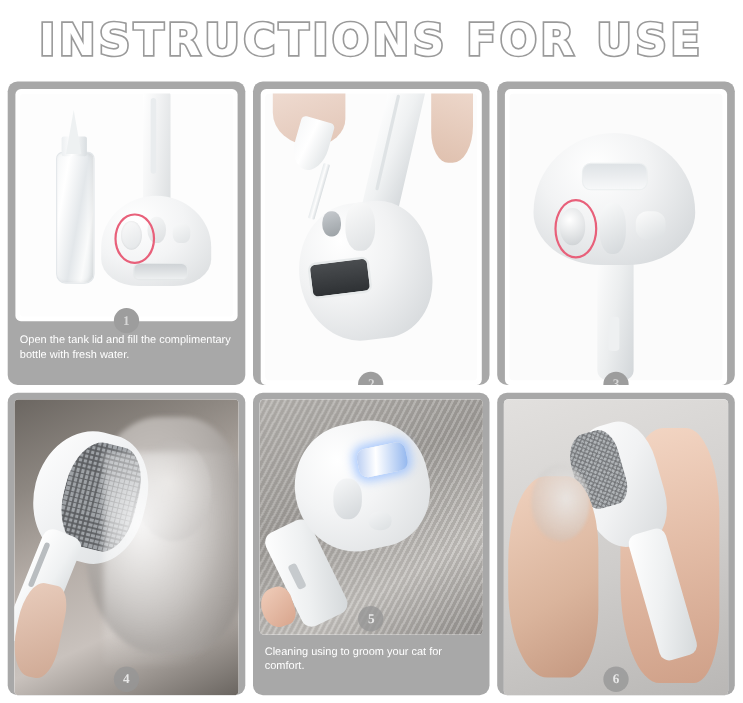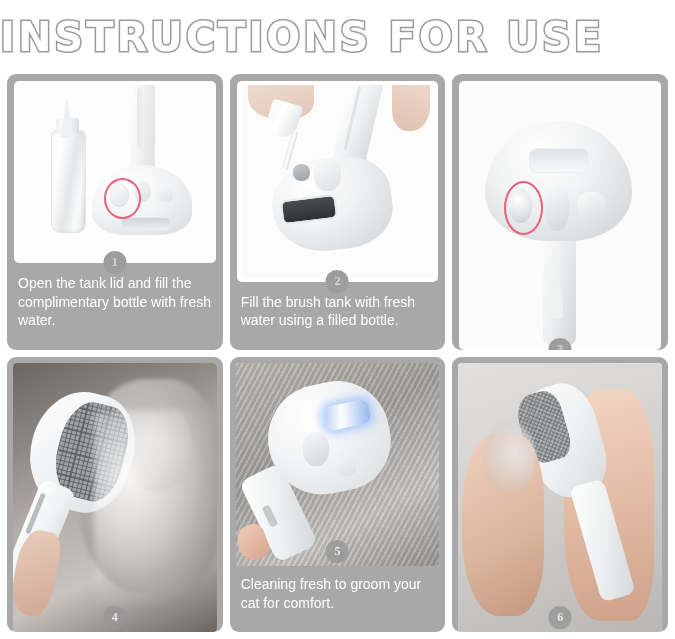--- a/index.html
+++ b/index.html
@@ -13,21 +13,21 @@
     font-family: "Liberation Sans", sans-serif;
     overflow: hidden;
     position: relative;
   }
 
   
   .title-bar {
     height: 74px;
     display: flex;
     align-items: center;
-    justify-content: flex-start;
+    justify-content: center;
   }
   .title {
     font-family: "DejaVu Sans", sans-serif;
     font-size: 40px;
     font-weight: bold;
     letter-spacing: 3px;
     color: #ffffff;
     -webkit-text-stroke: 3px #9a9a9a;
     paint-order: stroke fill;
     text-stroke: 3px #9a9a9a;
@@ -101,21 +101,21 @@
     font-family: "Liberation Serif", serif;
   }
   .panel.bleed .badge {
     bottom: 3px;
     background: rgba(150,150,150,0.78);
     color: #e8e8e8;
   }
 
   .caption {
     color: #ffffff;
-    font-size: 14px;
+    font-size: 10px;
     line-height: 1.32;
     padding: 11px 11px 20px 11px;
     font-family: "Liberation Sans", sans-serif;
     flex: 0 0 auto;
     min-height: 44px;
     box-sizing: border-box;
   }
   .panel.bleed .caption { padding-top: 9px; }
 
   
@@ -508,21 +508,20 @@
           <div class="p2-body"></div>
           <div class="p2-cap"></div>
           <div class="p2-port"></div>
           <div class="p2-window"></div>
           <div class="p2-bottle"></div>
           <div class="p2-nozzle"></div>
         </div>
       </div>
       <div class="badge">2</div>
     </div>
-    <div class="caption">Fill the brush tank with fresh water using a filled bottle.</div>
   </div>
 
   <div class="panel">
     <div class="photo-frame">
       <div class="photo">
         <div class="scene">
           <div class="p3-bg"></div>
           <div class="p3-neck"></div>
           <div class="p3-head"></div>
           <div class="p3-window"></div>
@@ -565,21 +564,21 @@
           <div class="p5-body"></div>
           <div class="p5-led"></div>
           <div class="p5-knob"></div>
           <div class="p5-btn"></div>
           <div class="p5-slot"></div>
           <div class="p5-finger"></div>
         </div>
       </div>
       <div class="badge">5</div>
     </div>
-    <div class="caption">Cleaning fresh to groom your cat for comfort.</div>
+    <div class="caption">Cleaning using to groom your cat for comfort.</div>
   </div>
 
   <div class="panel bleed">
     <div class="photo-frame">
       <div class="photo">
         <div class="scene">
           <div class="p6-bg"></div>
           <div class="p6-hand-r"></div>
           <div class="p6-brush"></div>
           <div class="p6-pins"></div>

